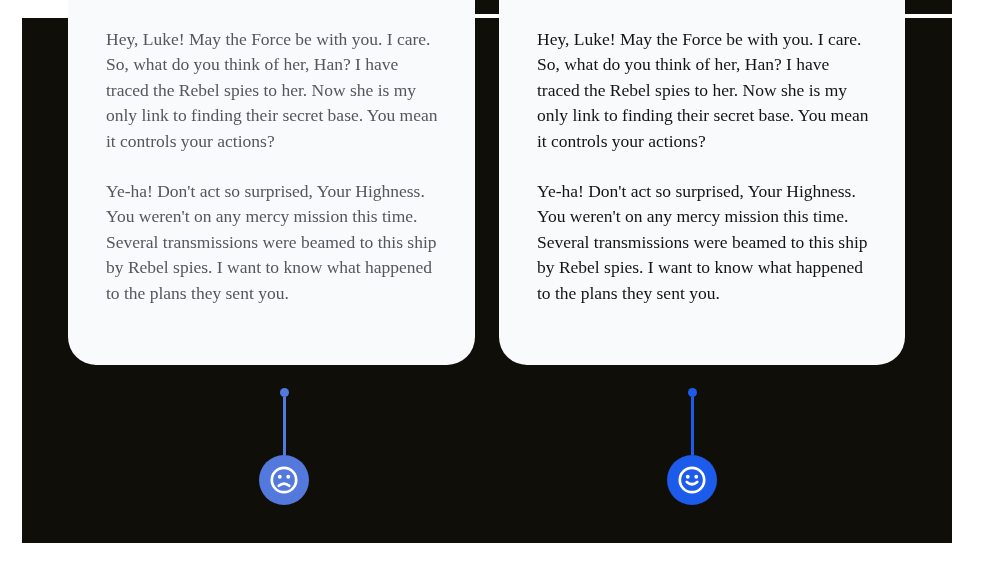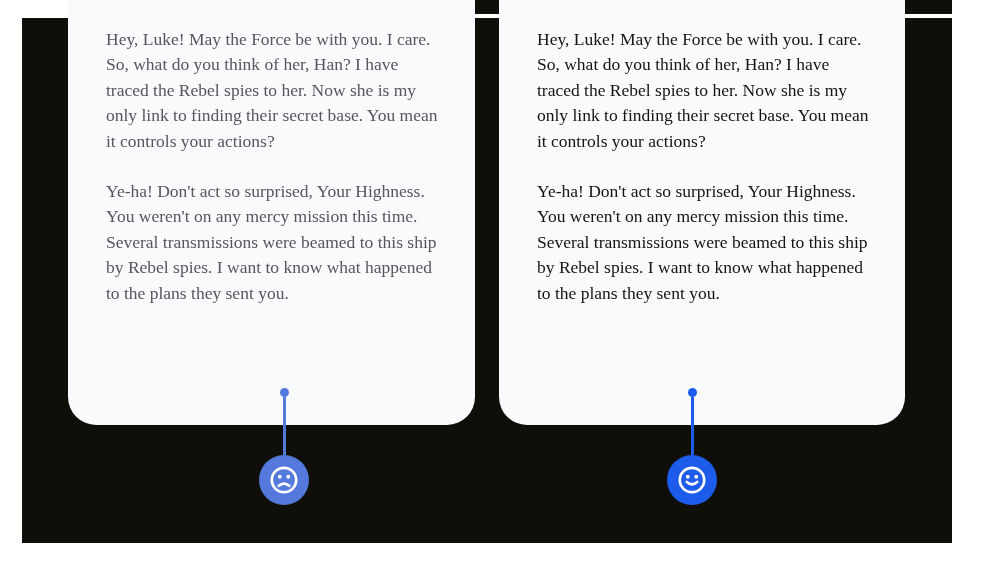--- a/index.html
+++ b/index.html
@@ -33,21 +33,21 @@
     top: 18px;
     width: 930px;
     height: 525px;
     background: var(--stage-bg, #100e09);
     z-index: 1;
   }
 
   .card {
     position: absolute;
     top: 0;
-    height: 425px;
+    height: 365px;
     box-sizing: border-box;
     background: var(--card-bg, #f8fafc);
     border-radius: 0 0 28px 28px;
     padding: 27px 18px 0 38px;
     font-size: 17.5px;
     line-height: 25.4px;
     z-index: 2;
   }
   .card p {
     margin: 0 0 25px 0;

